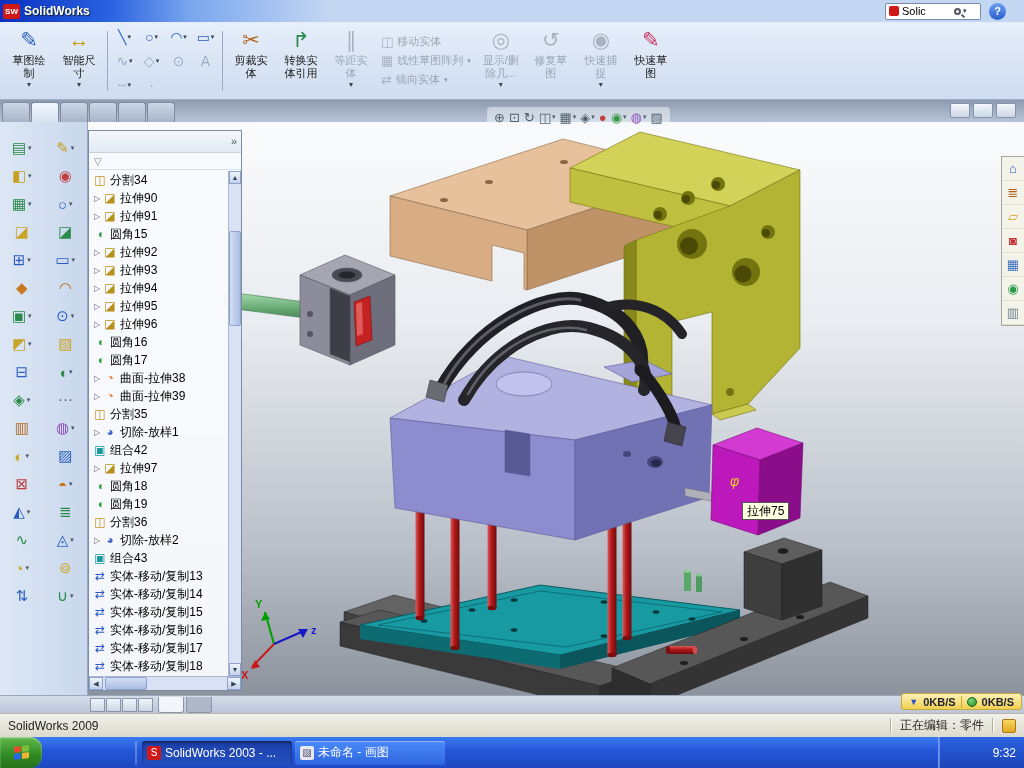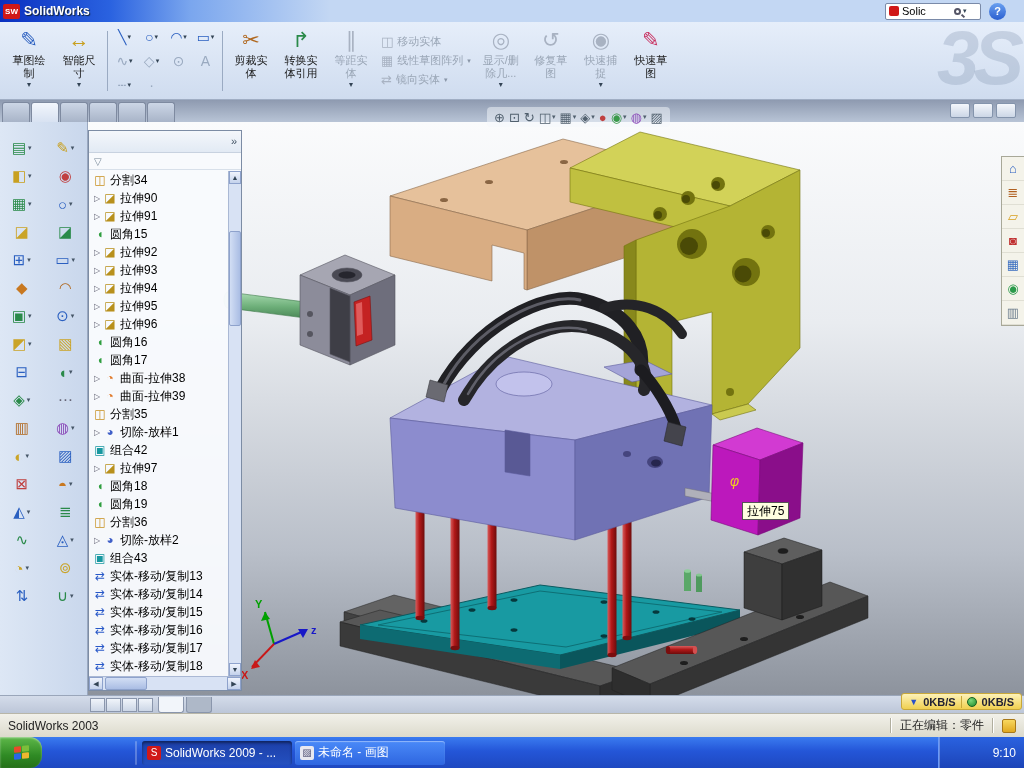--- a/index.html
+++ b/index.html
@@ -317,21 +317,20 @@
 捉</span>
           <span class="dd">▾</span>
         </div>
         <div class="cbtn">
           <span class="ci" style="color: rgb(200, 48, 96);">✎</span>
           <span class="cl">快速草
 图</span>
 
         </div>
       </div>
-    <div class="watermark">3S</div>
   </div>
 
   <div class="tabbar">
     <div style="display:flex;align-items:flex-end">
 
     <span class="tab"></span>
         <span class="tab active"></span>
         <span class="tab"></span>
         <span class="tab"></span>
         <span class="tab"></span>
@@ -951,21 +950,21 @@
 
   <div class="net">
     <span class="arr">▼</span>
     <span>0KB/S</span>
     <span class="ndiv"></span>
     <span class="dot"></span>
     <span>0KB/S</span>
   </div>
 
   <div class="status">
-    <span>SolidWorks 2003</span>
+    <span>SolidWorks 2009</span>
     <div class="sright">
       <span class="groove"></span>
       <span>正在编辑：零件</span>
       <span class="groove"></span>
       <span class="pencil"></span>
     </div>
   </div>
 
   <div class="taskbar">
     <div class="start">
@@ -981,38 +980,38 @@
     <span class="qli"></span>
         <span class="qli"></span>
         <span class="qli"></span>
         <span class="qli"></span>
       </div>
     <div class="tbdiv"></div>
     <div class="tasks">
 
     <div class="task active">
           <span class="ticn" style="color: rgb(255, 255, 255); background: rgb(208, 24, 24);">S</span>
-          <span>SolidWorks 2009 - ...</span>
+          <span>SolidWorks 2003 - ...</span>
         </div>
         <div class="task">
           <span class="ticn" style="color: rgb(85, 85, 119); background: rgb(232, 232, 240);">▨</span>
           <span>未命名 - 画图</span>
         </div>
       </div>
     <div class="tray">
       <span style="display:flex;gap:4px">
 
       <span class="tri"></span>
           <span class="tri"></span>
           <span class="tri"></span>
           <span class="tri"></span>
           <span class="tri"></span>
           <span class="tri"></span>
           <span class="tri"></span>
           <span class="tri"></span>
           <span class="tri"></span>
           <span class="tri"></span>
         </span>
-      <span class="clock">9:10</span>
+      <span class="clock">9:32</span>
     </div>
   </div>
 
 </div>
 
 </body></html>

